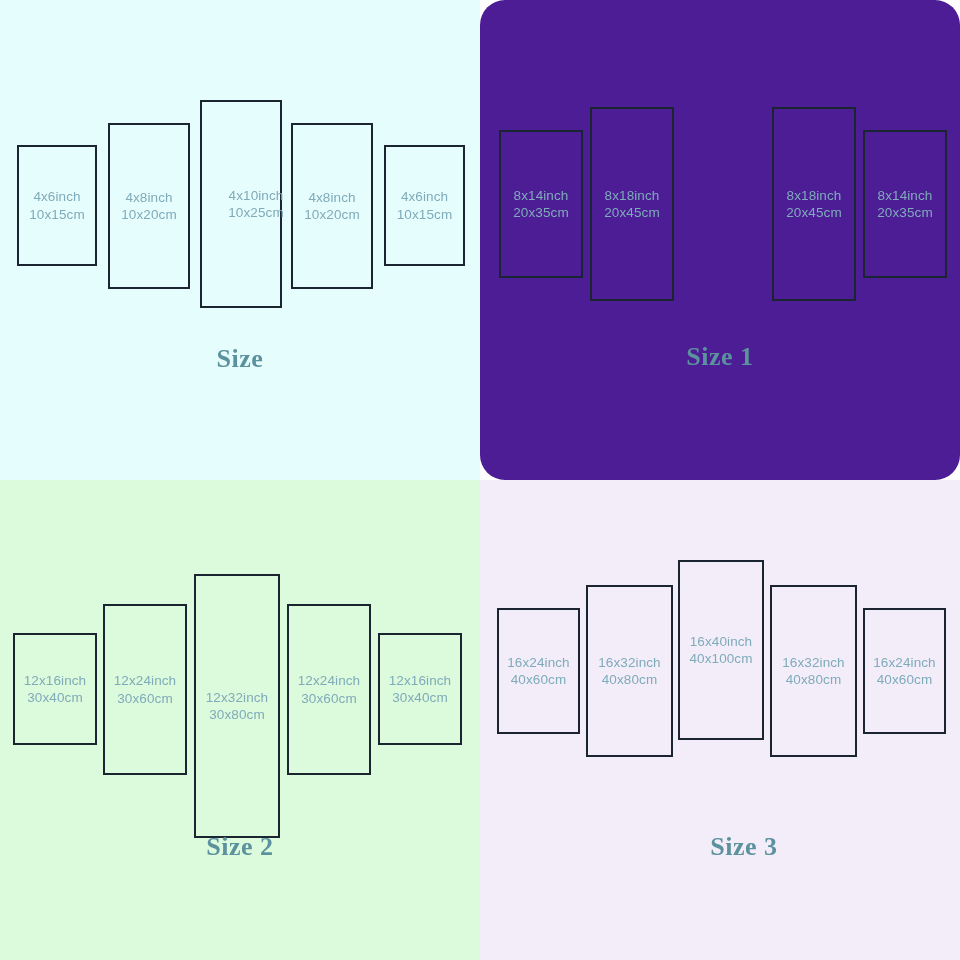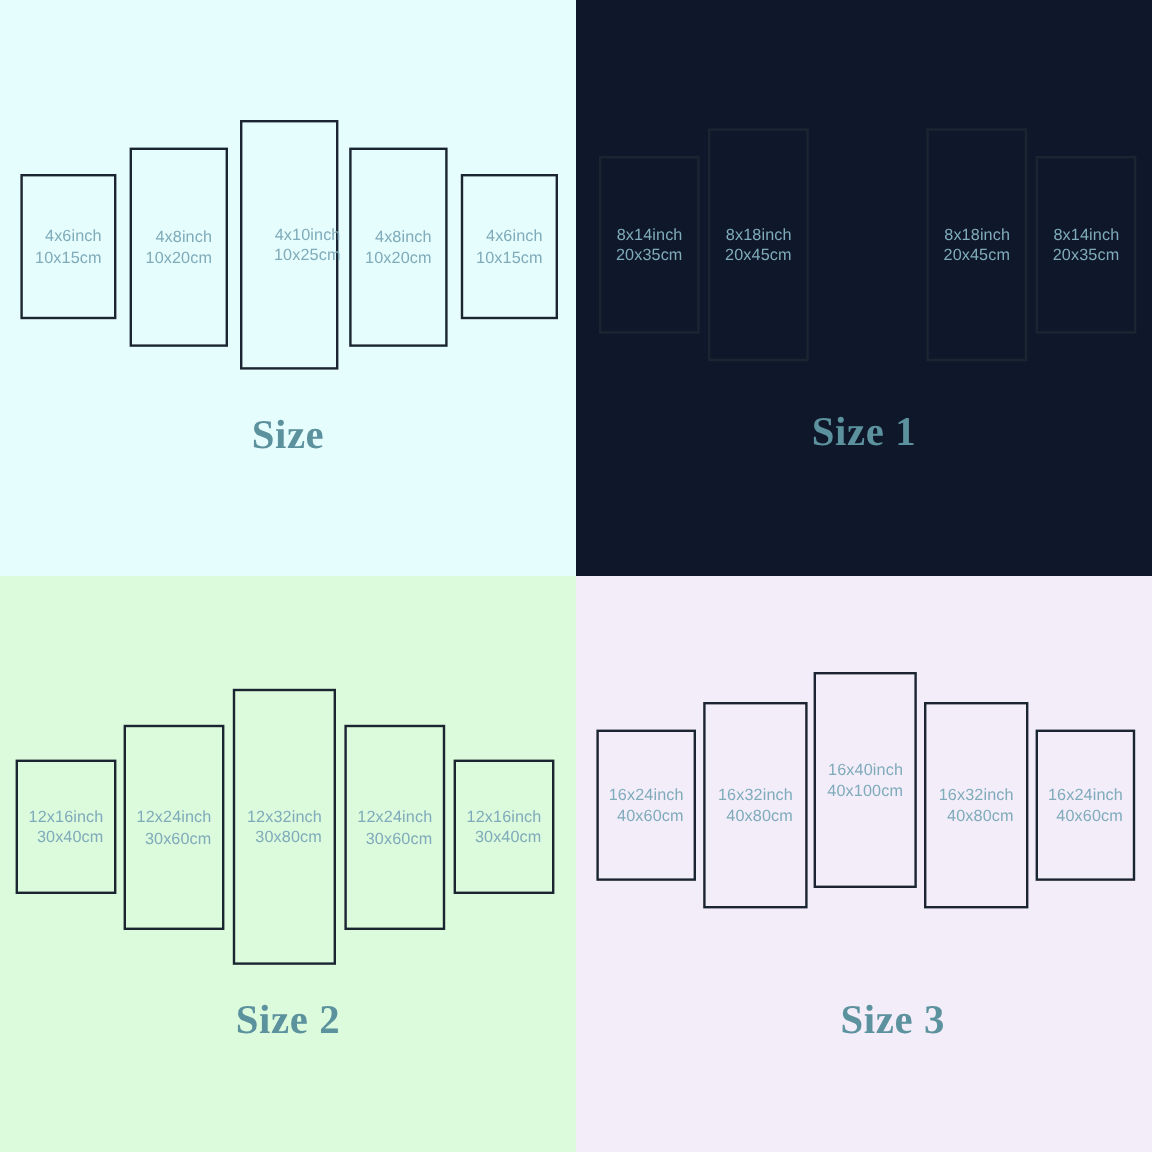--- a/index.html
+++ b/index.html
@@ -42,38 +42,38 @@
     background: transparent;
     display: flex;
     align-items: center;
     justify-content: center;
   }
   .panel-label {
     color: #7fabba;
     font-family: "Liberation Sans", sans-serif;
     font-size: 13.5px;
     line-height: 1.28;
-    text-align: right;
+    text-align: center;
     white-space: nowrap;
     letter-spacing: 0.1px;
   }
   .panel-label .line-cm {
     display: block;
   }
   .panel-label .line-in {
     display: block;
   }
   .quadrant-title {
     position: absolute;
     left: 0;
     right: 0;
     text-align: center;
     font-family: "Liberation Serif", serif;
     font-weight: bold;
-    font-size: 34px;
+    font-size: 26px;
     color: #5c929e;
     letter-spacing: 0.5px;
   }
 </style>
 </head>
 <body>
 
 <div id="chart-root">
     <div class="quadrant" id="quadrant-0" style="background: rgb(230, 253, 253);">
       <div class="panel-stage">
@@ -103,21 +103,21 @@
         </div>
         <div class="panel" style="left: 384px; top: 145px; width: 81px; height: 121px; border-color: rgb(27, 37, 49);">
           <div class="panel-label" style="color: rgb(127, 171, 186);">
             <span class="line-in">4x6inch</span>
             <span class="line-cm">10x15cm</span>
           </div>
         </div>
       </div>
       <div class="quadrant-title" style="top: 344px; color: rgb(92, 146, 158);">Size</div>
     </div>
-    <div class="quadrant" id="quadrant-1" style="background: #0f172a;">
+    <div class="quadrant" id="quadrant-1" style="background: #4c1d95; border-radius: 25px;">
       <div class="panel-stage">
         <div class="panel" style="left: 19px; top: 130px; width: 84px; height: 148px; border-color: rgb(27, 37, 49);">
           <div class="panel-label" style="color: rgb(127, 171, 186);">
             <span class="line-in">8x14inch</span>
             <span class="line-cm">20x35cm</span>
           </div>
         </div>
         <div class="panel" style="left: 110px; top: 107px; width: 84px; height: 194px; border-color: rgb(27, 37, 49);">
           <div class="panel-label" style="color: rgb(127, 171, 186);">
             <span class="line-in">8x18inch</span>
@@ -146,21 +146,21 @@
             <span class="line-in">12x16inch</span>
             <span class="line-cm">30x40cm</span>
           </div>
         </div>
         <div class="panel" style="left: 103px; top: 124px; width: 84px; height: 171px; border-color: rgb(27, 37, 49);">
           <div class="panel-label" style="color: rgb(127, 171, 186);">
             <span class="line-in">12x24inch</span>
             <span class="line-cm">30x60cm</span>
           </div>
         </div>
-        <div class="panel" style="left: 194px; top: 94px; width: 86px; height: 230px; border-color: rgb(27, 37, 49);">
+        <div class="panel" style="left: 194px; top: 94px; width: 86px; height: 264px; border-color: rgb(27, 37, 49);">
           <div class="panel-label" style="color: rgb(127, 171, 186);">
             <span class="line-in">12x32inch</span>
             <span class="line-cm">30x80cm</span>
           </div>
         </div>
         <div class="panel" style="left: 287px; top: 124px; width: 84px; height: 171px; border-color: rgb(27, 37, 49);">
           <div class="panel-label" style="color: rgb(127, 171, 186);">
             <span class="line-in">12x24inch</span>
             <span class="line-cm">30x60cm</span>
           </div>

